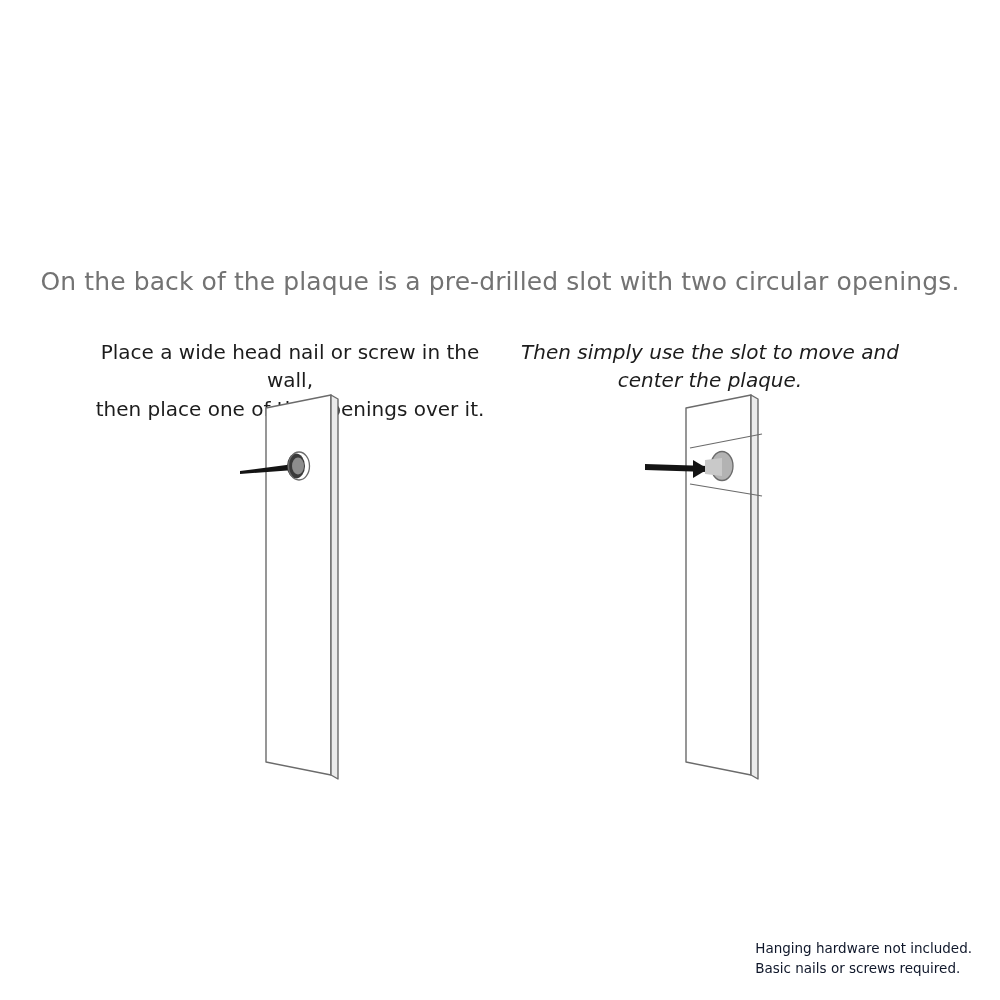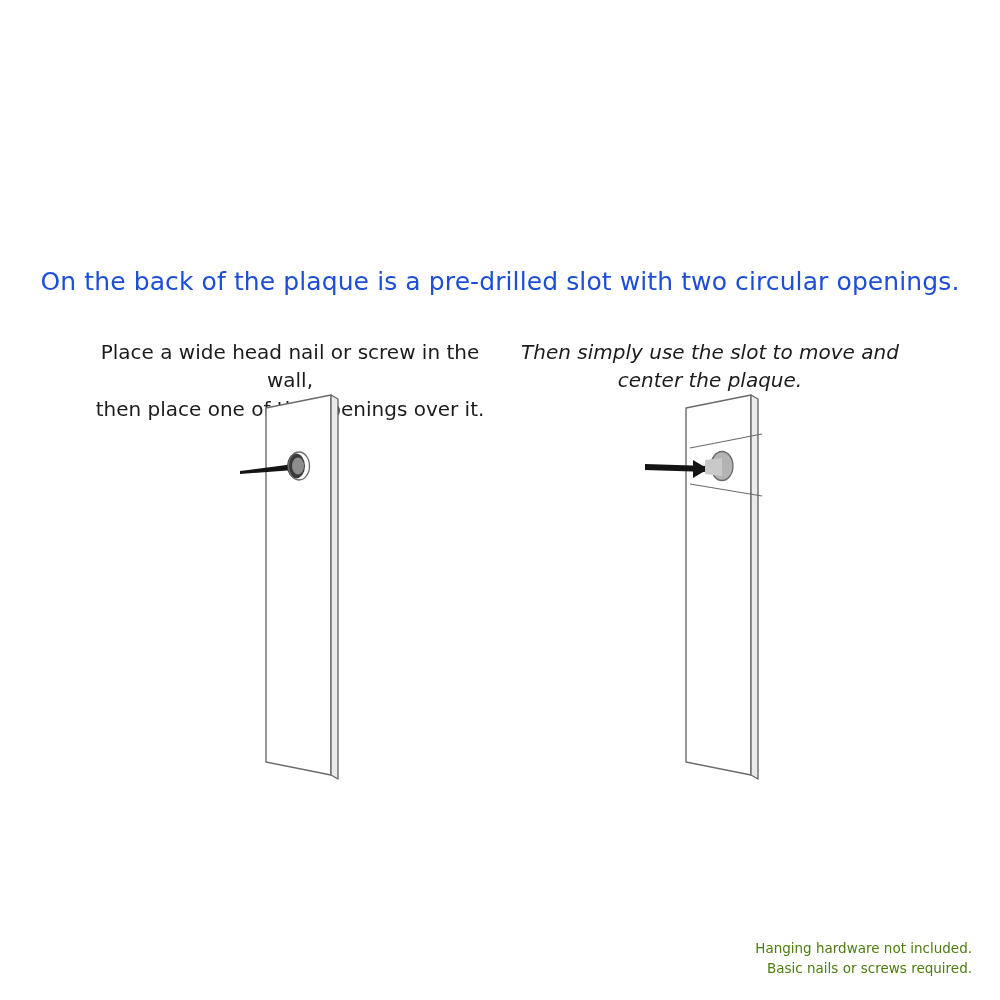--- a/index.html
+++ b/index.html
@@ -22,21 +22,21 @@
 
   .headline {
     position: absolute;
     left: 0;
     right: 0;
     top: 266px;
     text-align: center;
     font-size: 25px;
     font-weight: 400;
     letter-spacing: 0.1px;
-    color: #1d4ed8;
+    color: #737373;
     line-height: 1.25;
   }
 
   .panel {
     position: absolute;
     top: 338px;
     width: 420px;
   }
   .panel.left  { left: 80px; }
   .panel.right { left: 500px; font-style: italic; }
@@ -56,24 +56,24 @@
     width: 420px;
     height: 420px;
   }
   .art.left  { left: 80px; }
   .art.right { left: 500px; }
 
   .footnote {
     position: absolute;
     right: 28px;
     bottom: 22px;
-    text-align: right;
+    text-align: left;
     font-size: 13.5px;
     line-height: 1.5;
-    color: #4d7c0f;
+    color: #0f172a;
     white-space: pre-line;
   }
 </style>
 </head>
 <body>
 
 <div class="stage">
 
   <div class="headline">On the back of the plaque is a pre-drilled slot with two circular openings.</div>
 

